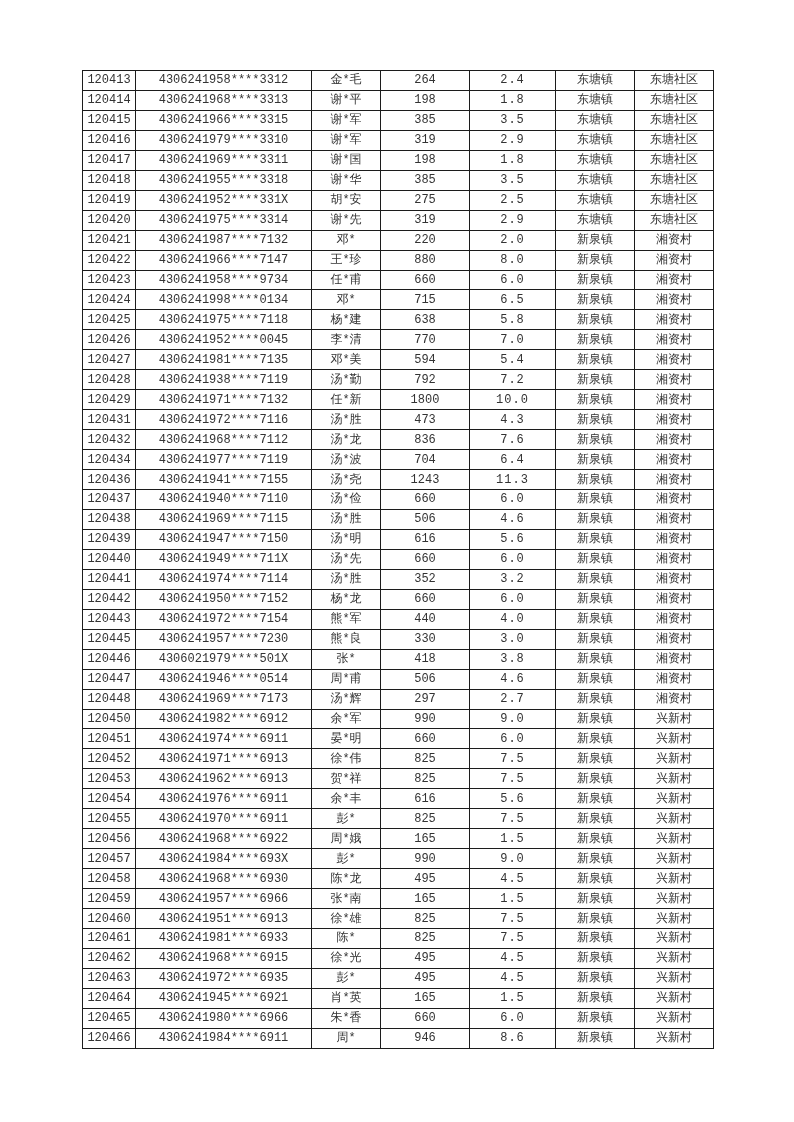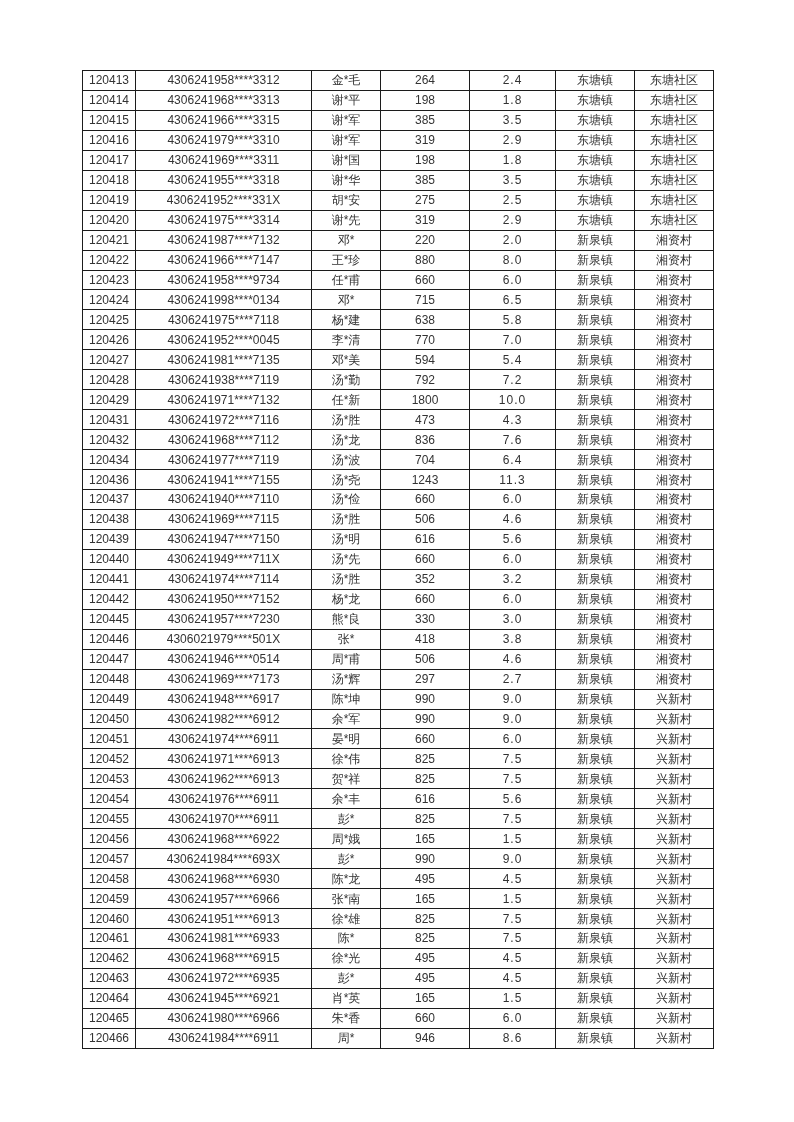--- a/index.html
+++ b/index.html
@@ -6,21 +6,21 @@
     margin: 0;
     padding: 0;
     background: #ffffff;
   }
   .page {
     position: relative;
     width: 794px;
     height: 1122px;
     background: #ffffff;
     overflow: hidden;
-    font-family: Liberation Sans, sans-serif;
+    font-family: Liberation Mono, monospace;
   }
   .data-table {
     position: absolute;
     left: 82px;
     top: 70px;
     width: 631px;
     height: 979px;
     border-collapse: collapse;
     table-layout: fixed;
   }
@@ -297,20 +297,29 @@
         <tr>
     <td class="cell-seq">120442</td>
     <td class="cell-id-number">4306241950****7152</td>
     <td class="cell-name">杨*龙</td>
     <td class="cell-amount">660</td>
     <td class="cell-rate">6.0</td>
     <td class="cell-town">新泉镇</td>
     <td class="cell-village">湘资村</td>
   </tr>
         <tr>
+    <td class="cell-seq">120443</td>
+    <td class="cell-id-number">4306241972****7154</td>
+    <td class="cell-name">熊*军</td>
+    <td class="cell-amount">440</td>
+    <td class="cell-rate">4.0</td>
+    <td class="cell-town">新泉镇</td>
+    <td class="cell-village">湘资村</td>
+  </tr>
+        <tr>
     <td class="cell-seq">120445</td>
     <td class="cell-id-number">4306241957****7230</td>
     <td class="cell-name">熊*良</td>
     <td class="cell-amount">330</td>
     <td class="cell-rate">3.0</td>
     <td class="cell-town">新泉镇</td>
     <td class="cell-village">湘资村</td>
   </tr>
         <tr>
     <td class="cell-seq">120446</td>
@@ -333,29 +342,20 @@
         <tr>
     <td class="cell-seq">120448</td>
     <td class="cell-id-number">4306241969****7173</td>
     <td class="cell-name">汤*辉</td>
     <td class="cell-amount">297</td>
     <td class="cell-rate">2.7</td>
     <td class="cell-town">新泉镇</td>
     <td class="cell-village">湘资村</td>
   </tr>
         <tr>
-    <td class="cell-seq">120449</td>
-    <td class="cell-id-number">4306241948****6917</td>
-    <td class="cell-name">陈*坤</td>
-    <td class="cell-amount">990</td>
-    <td class="cell-rate">9.0</td>
-    <td class="cell-town">新泉镇</td>
-    <td class="cell-village">兴新村</td>
-  </tr>
-        <tr>
     <td class="cell-seq">120450</td>
     <td class="cell-id-number">4306241982****6912</td>
     <td class="cell-name">余*军</td>
     <td class="cell-amount">990</td>
     <td class="cell-rate">9.0</td>
     <td class="cell-town">新泉镇</td>
     <td class="cell-village">兴新村</td>
   </tr>
         <tr>
     <td class="cell-seq">120451</td>

